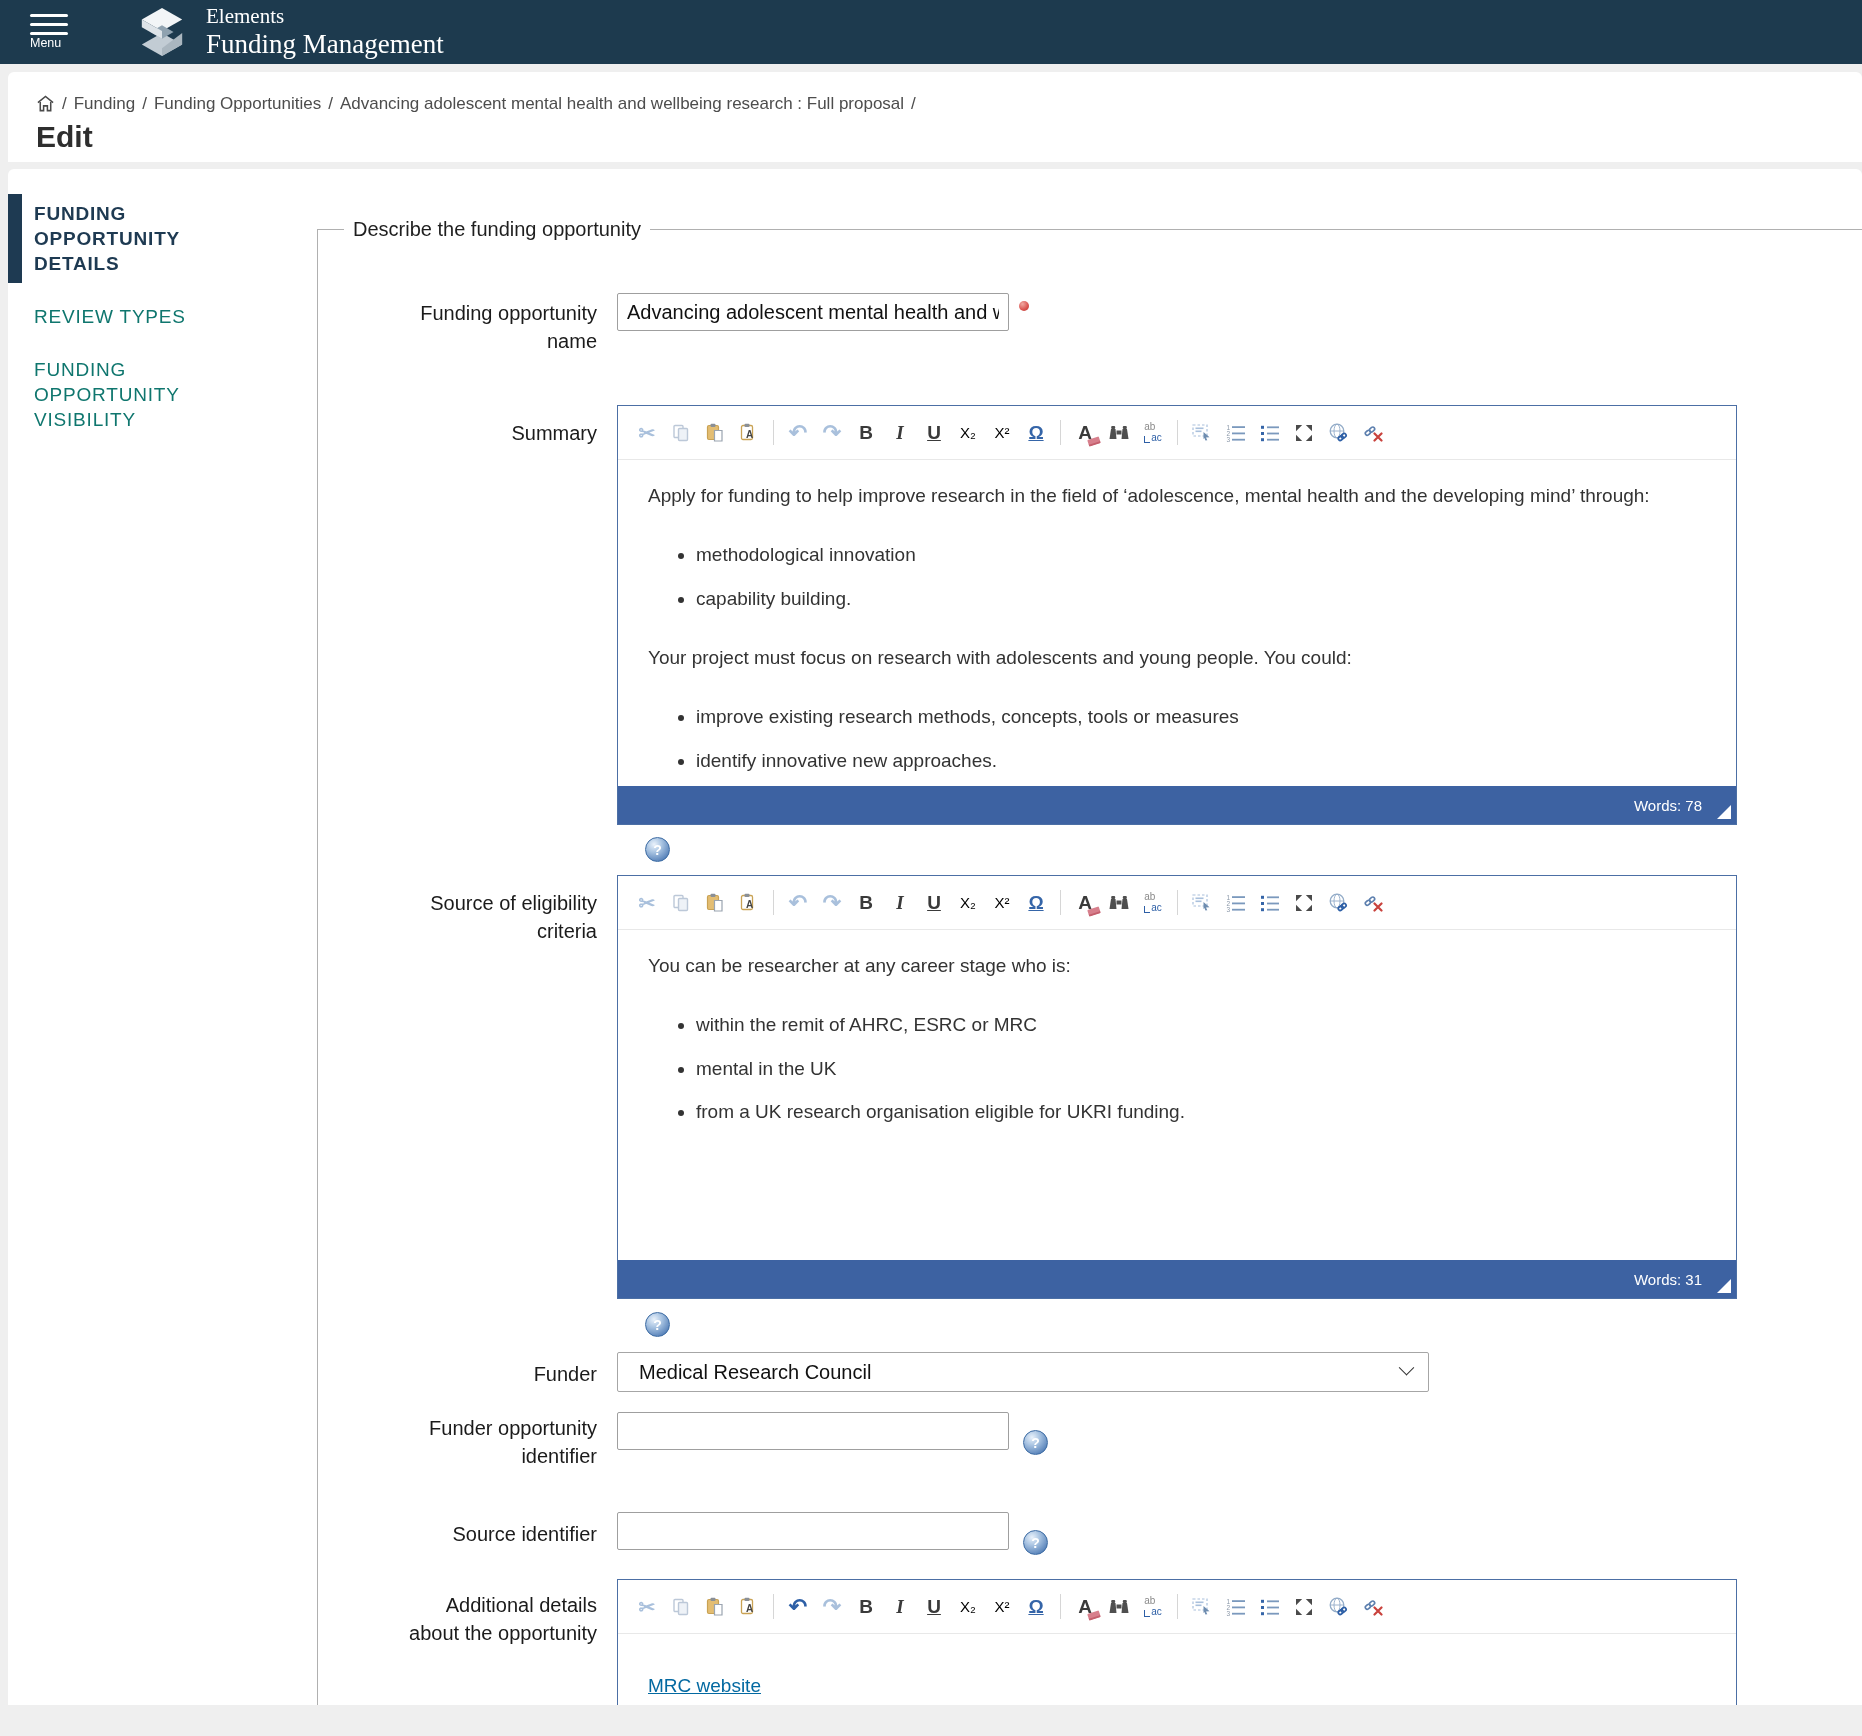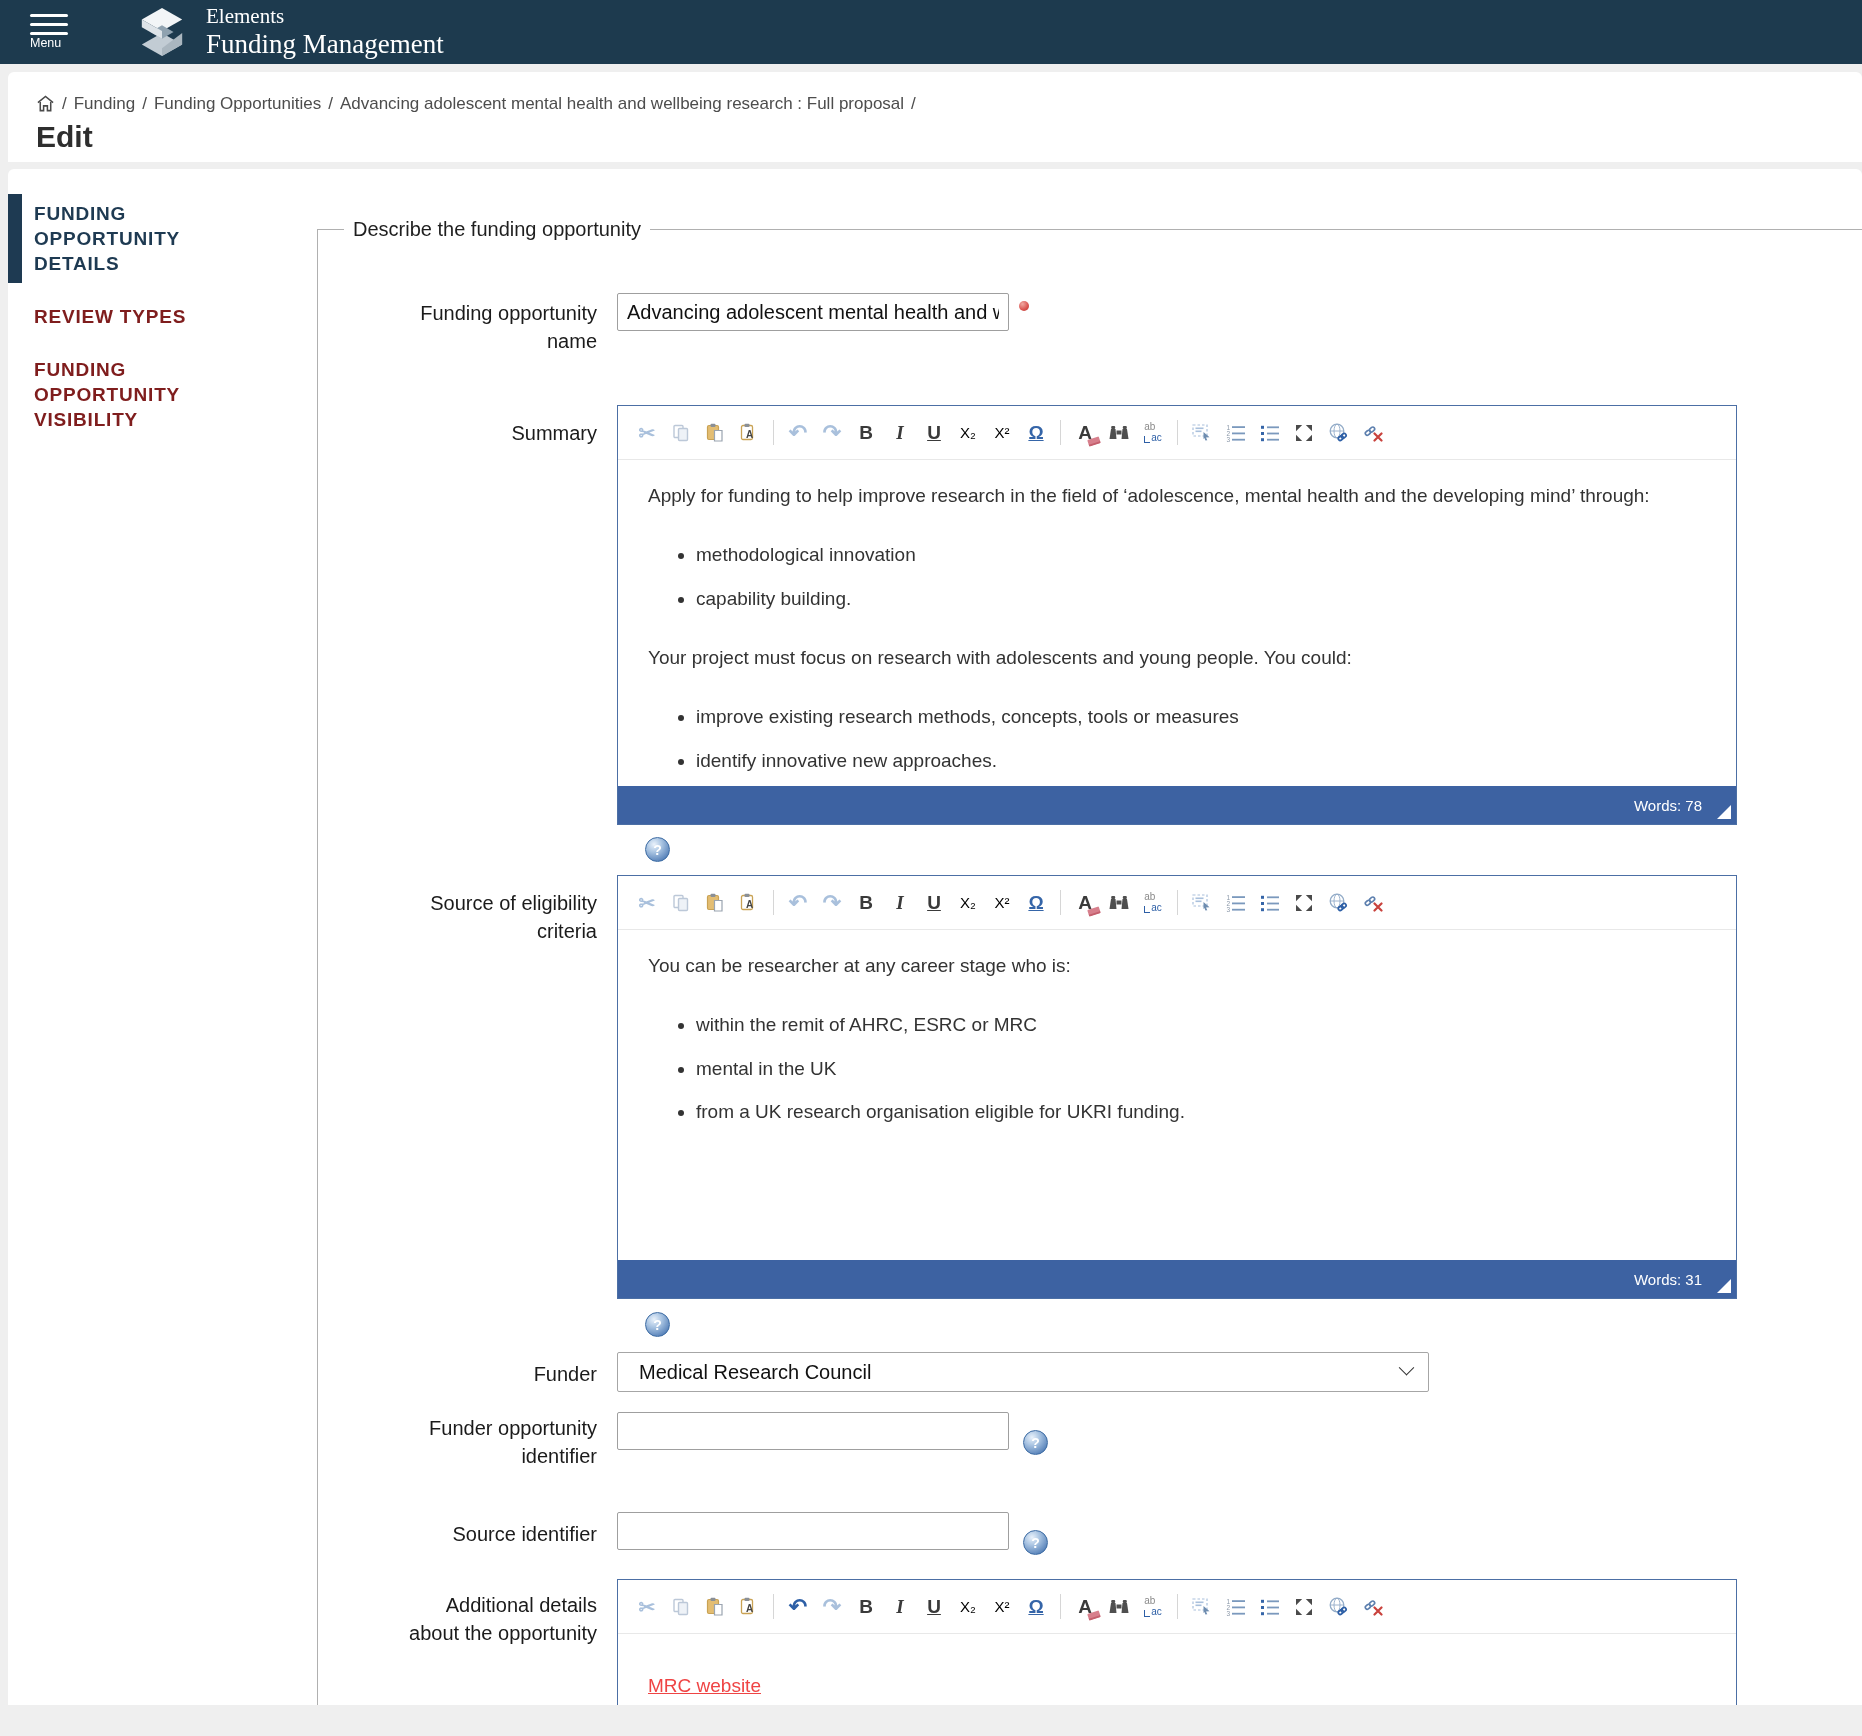--- a/index.html
+++ b/index.html
@@ -33,21 +33,21 @@
   .page-title { font-size:30px; font-weight:700; color:#2e2e2e; margin-top:6px; }
   .main-card {
     background:#fff; margin:7px 0 0 8px; border-radius:6px 6px 0 0;
     height:1536px; display:flex; overflow:hidden;
   }
   
   .side-nav { width:300px; flex-shrink:0; padding-top:25px; }
   .nav-item {
     position:relative; padding:7px 0 7px 26px; margin-bottom:14px;
     font-size:19px; letter-spacing:0.8px; line-height:1.32; width:250px;
-    color:#7f1d1d; cursor:pointer; text-transform:uppercase;font-weight:bold;
+    color:#0f766e; cursor:pointer; text-transform:uppercase;
   }
   .nav-item .nav-text { display:block; max-width:205px; }
   .nav-item.active { color:#1e3a52; font-weight:700; }
   .nav-item.active::before {
     content:""; position:absolute; left:0; top:0; bottom:0; width:14px; background:#1e3a52;
   }
   
   .content-area { flex:1; }
   fieldset.form-fs {
     border:1px solid #b0b0b0; margin:49px -2px 0 9px; padding:30px 0 40px 14px;
@@ -105,21 +105,21 @@
   .rep-b::before { content:""; width:5px; height:6px; border-left:1px solid #2d5fa6; border-bottom:1px solid #2d5fa6; margin-right:1px; }
   .editor-content {
     padding:20px 30px 0 30px; font-size:19px; color:#333; line-height:1.65; overflow:hidden;
   }
   .editor-content p { margin-bottom:28px; }
   .editor-content ul { margin:24px 0 28px 0; padding-left:48px; }
   .editor-content li { margin-bottom:12px; }
   .ec-1 { height:326px; }
   .ec-2 { height:330px; }
   .ec-3 { height:300px; padding-top:36px; }
-  .content-link { color:#ef4444; text-decoration:underline; cursor:pointer; }
+  .content-link { color:#0369a1; text-decoration:underline; cursor:pointer; }
   .words-bar {
     height:38px; background:#3d62a2; color:#fff; font-size:15px;
     display:flex; align-items:center; justify-content:flex-end; padding-right:34px; position:relative;
   }
   .resize-handle {
     position:absolute; right:5px; bottom:5px; width:0; height:0;
     border-left:14px solid transparent; border-bottom:14px solid #fff; cursor:nwse-resize;
   }
   
   .select-box {

